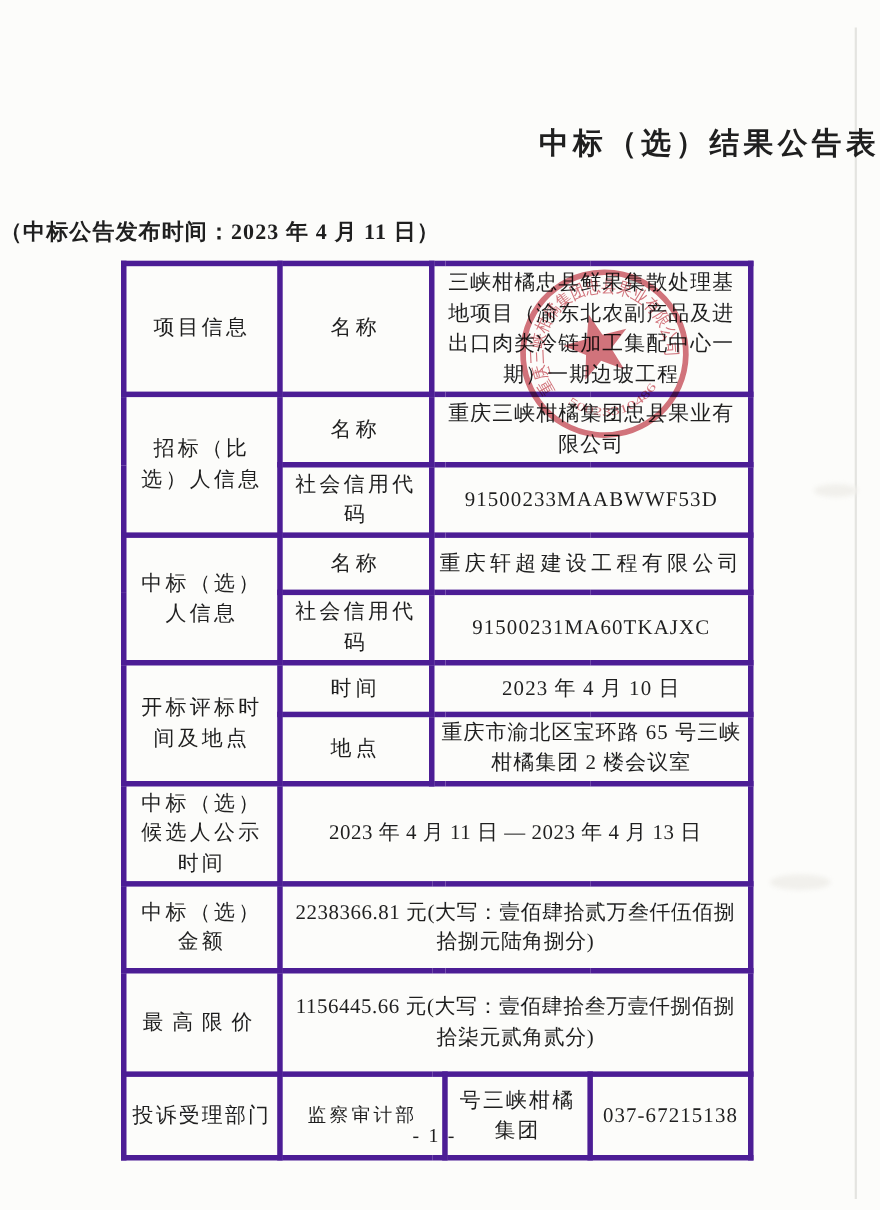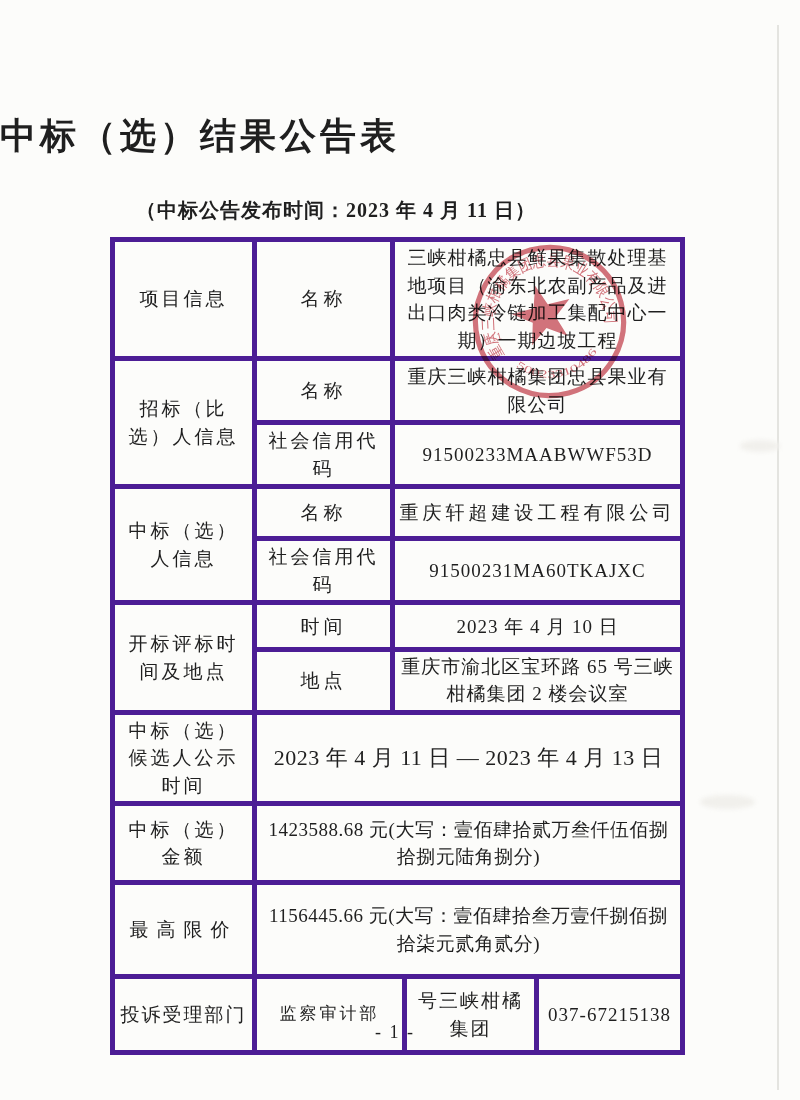--- a/index.html
+++ b/index.html
@@ -7,25 +7,25 @@
     width:800px;height:1100px;position:relative;overflow:hidden;
     background:#fcfcfa;
     font-family:"Liberation Serif","DejaVu Serif",serif;
     color:#1f1f1f;
   }
   .scan-line{position:absolute;top:25px;bottom:10px;width:2px;background:#e4e4e0;}
   .smudge{position:absolute;background:#f1f0ec;border-radius:50%;filter:blur(2px);}
 
   .doc-title{
     position:absolute;top:112px;left:0;width:800px;
-    text-align:left;font-size:36px;font-weight:bold;letter-spacing:4px;
+    text-align:right;font-size:27px;font-weight:bold;letter-spacing:4px;
   }
   .doc-subtitle{
     position:absolute;top:197px;left:0;width:672px;
-    text-align:center;font-size:20px;font-weight:bold;letter-spacing:1px;
+    text-align:left;font-size:20px;font-weight:bold;letter-spacing:1px;
   }
 
   table.result{
     position:absolute;left:110px;top:237px;width:570px;
     border-collapse:collapse;table-layout:fixed;
   }
   table.result td{
     border:5px solid #4c1d95;
     vertical-align:middle;text-align:center;
     font-size:19px;line-height:1.45;
@@ -98,25 +98,25 @@
     <td rowspan="2" class="hdr">开标评标时间及地点</td>
     <td class="lbl">时间</td>
     <td colspan="3" class="val">2023 年 4 月 10 日</td>
   </tr>
   <tr style="height:53px">
     <td class="lbl">地点</td>
     <td colspan="3" class="val" style="line-height:1.4">重庆市渝北区宝环路 65 号三峡柑橘集团 2 楼会议室</td>
   </tr>
   <tr style="height:62px">
     <td class="hdr">中标（选）候选人公示时间</td>
-    <td colspan="4" class="wide-val" style="font-size:22px">2023 年 4 月 11 日 —  2023 年 4 月 13 日</td>
+    <td colspan="4" class="wide-val" style="font-size:19px">2023 年 4 月 11 日 —  2023 年 4 月 13 日</td>
   </tr>
   <tr style="height:79px">
     <td class="hdr">中标（选）金额</td>
-    <td colspan="4" class="wide-val">1423588.68 元(大写：壹佰肆拾贰万叁仟伍佰捌拾捌元陆角捌分)</td>
+    <td colspan="4" class="wide-val">2238366.81 元(大写：壹佰肆拾贰万叁仟伍佰捌拾捌元陆角捌分)</td>
   </tr>
   <tr style="height:94px">
     <td class="hdr spaced">最高限价</td>
     <td colspan="4" class="wide-val">1156445.66 元(大写：壹佰肆拾叁万壹仟捌佰捌拾柒元贰角贰分)</td>
   </tr>
   <tr style="height:76px">
     <td class="hdr" style="letter-spacing:2px">投诉受理部门</td>
     <td colspan="2" class="val val-left" style="font-size:17px;letter-spacing:3px">监察审计部</td>
     <td class="val val-left" style="font-size:19px;letter-spacing:2px">号三峡柑橘集团</td>
     <td class="code val-left">037-67215138</td>

